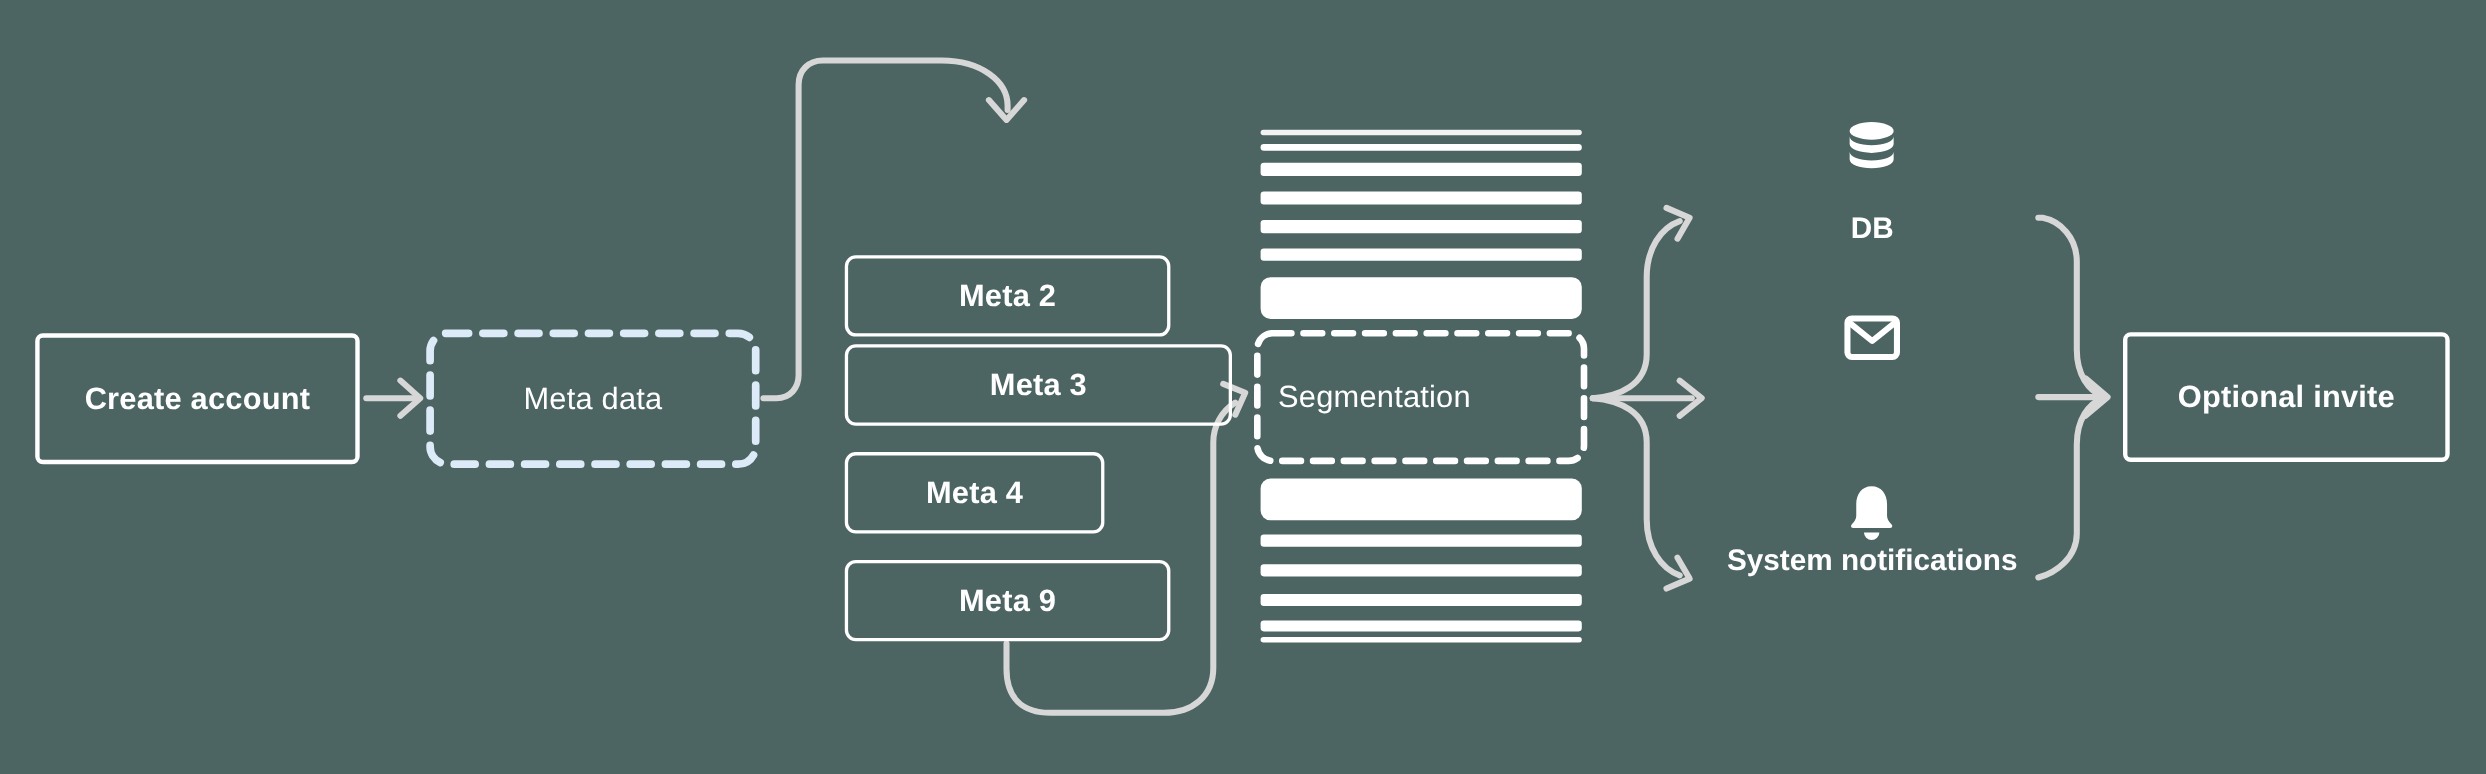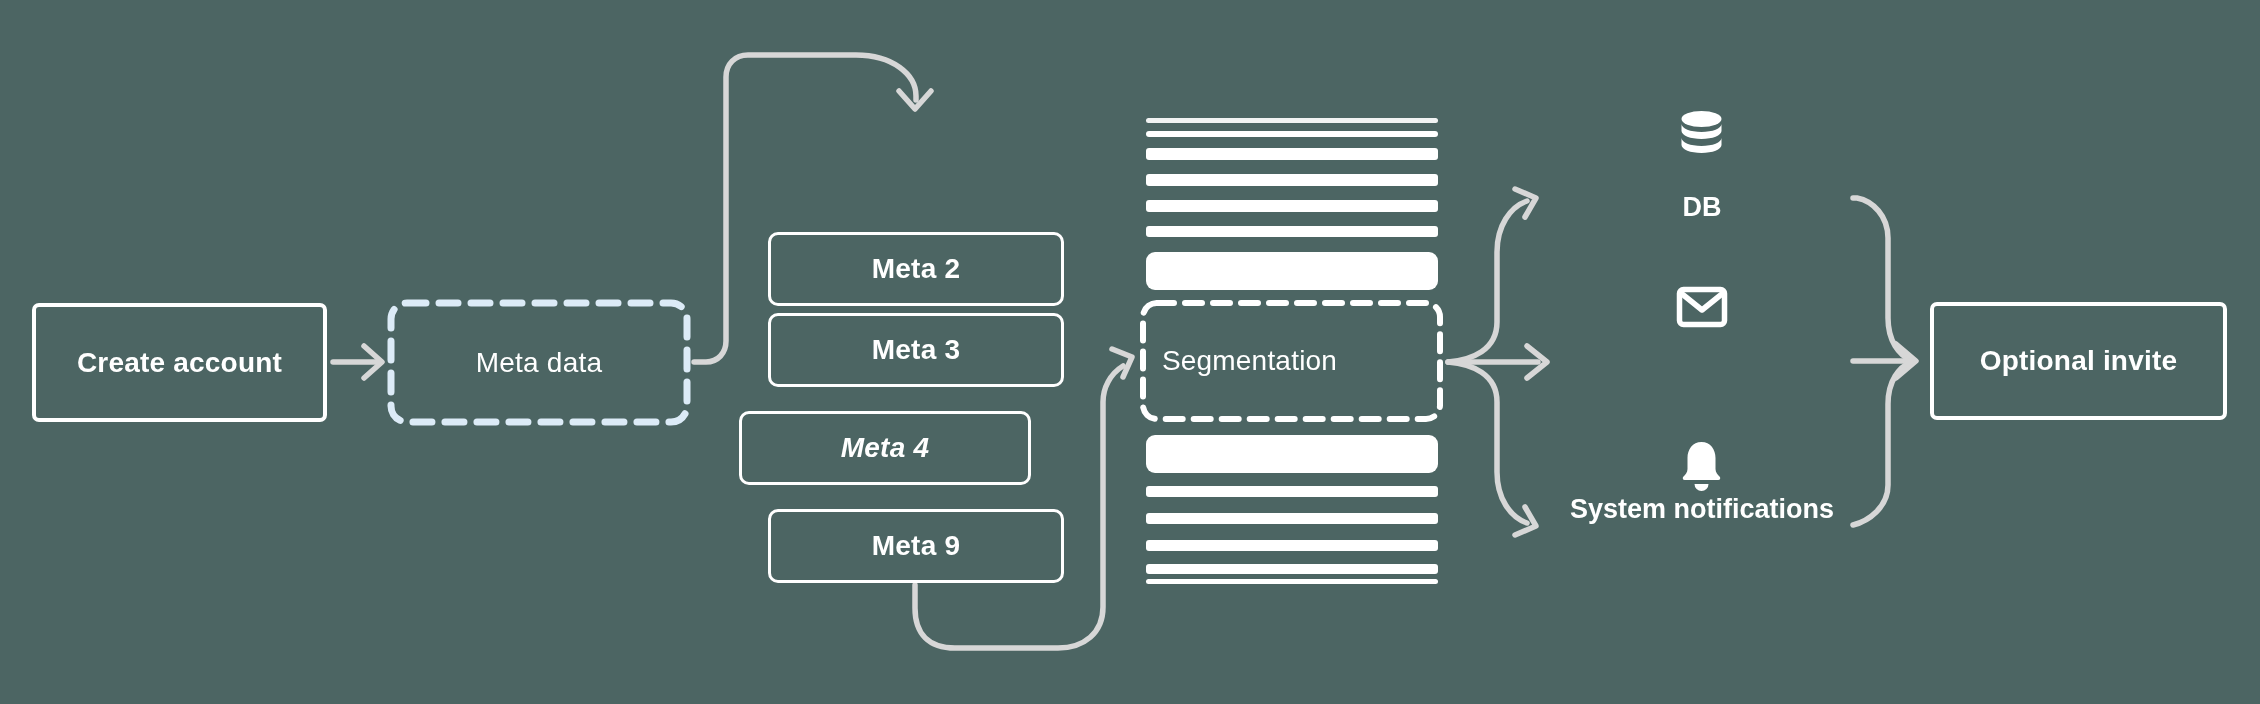--- a/index.html
+++ b/index.html
@@ -147,24 +147,24 @@
     <span>Create account</span>
   </div>
 
   <div class="ghost-label" style="left:391px;top:303px;width:296px;height:119px;">
     <span>Meta data</span>
   </div>
 
   <div class="node" style="left:768px;top:232px;width:296px;height:74px;border-width:3px;border-radius:10px;">
     <span>Meta 2</span>
   </div>
-  <div class="node" style="left:768px;top:313px;width:296px;height:74px;border-width:3px;border-radius:10px;">
+  <div class="node" style="left:768px;top:313px;width:352px;height:74px;border-width:3px;border-radius:10px;">
     <span>Meta 3</span>
   </div>
-  <div class="node" style="left:739px;top:411px;width:292px;height:74px;border-width:3px;border-radius:10px;font-style:italic;">
+  <div class="node" style="left:768px;top:411px;width:236px;height:74px;border-width:3px;border-radius:10px;">
     <span>Meta 4</span>
   </div>
   <div class="node" style="left:768px;top:509px;width:296px;height:74px;border-width:3px;border-radius:10px;">
     <span>Meta 9</span>
   </div>
 
   <div>
     <div class="doc-line" style="top:118px;height:5px;opacity:0.92;"></div>
     <div class="doc-line" style="top:131px;height:6px;"></div>
     <div class="doc-line" style="top:148px;height:12px;"></div>

